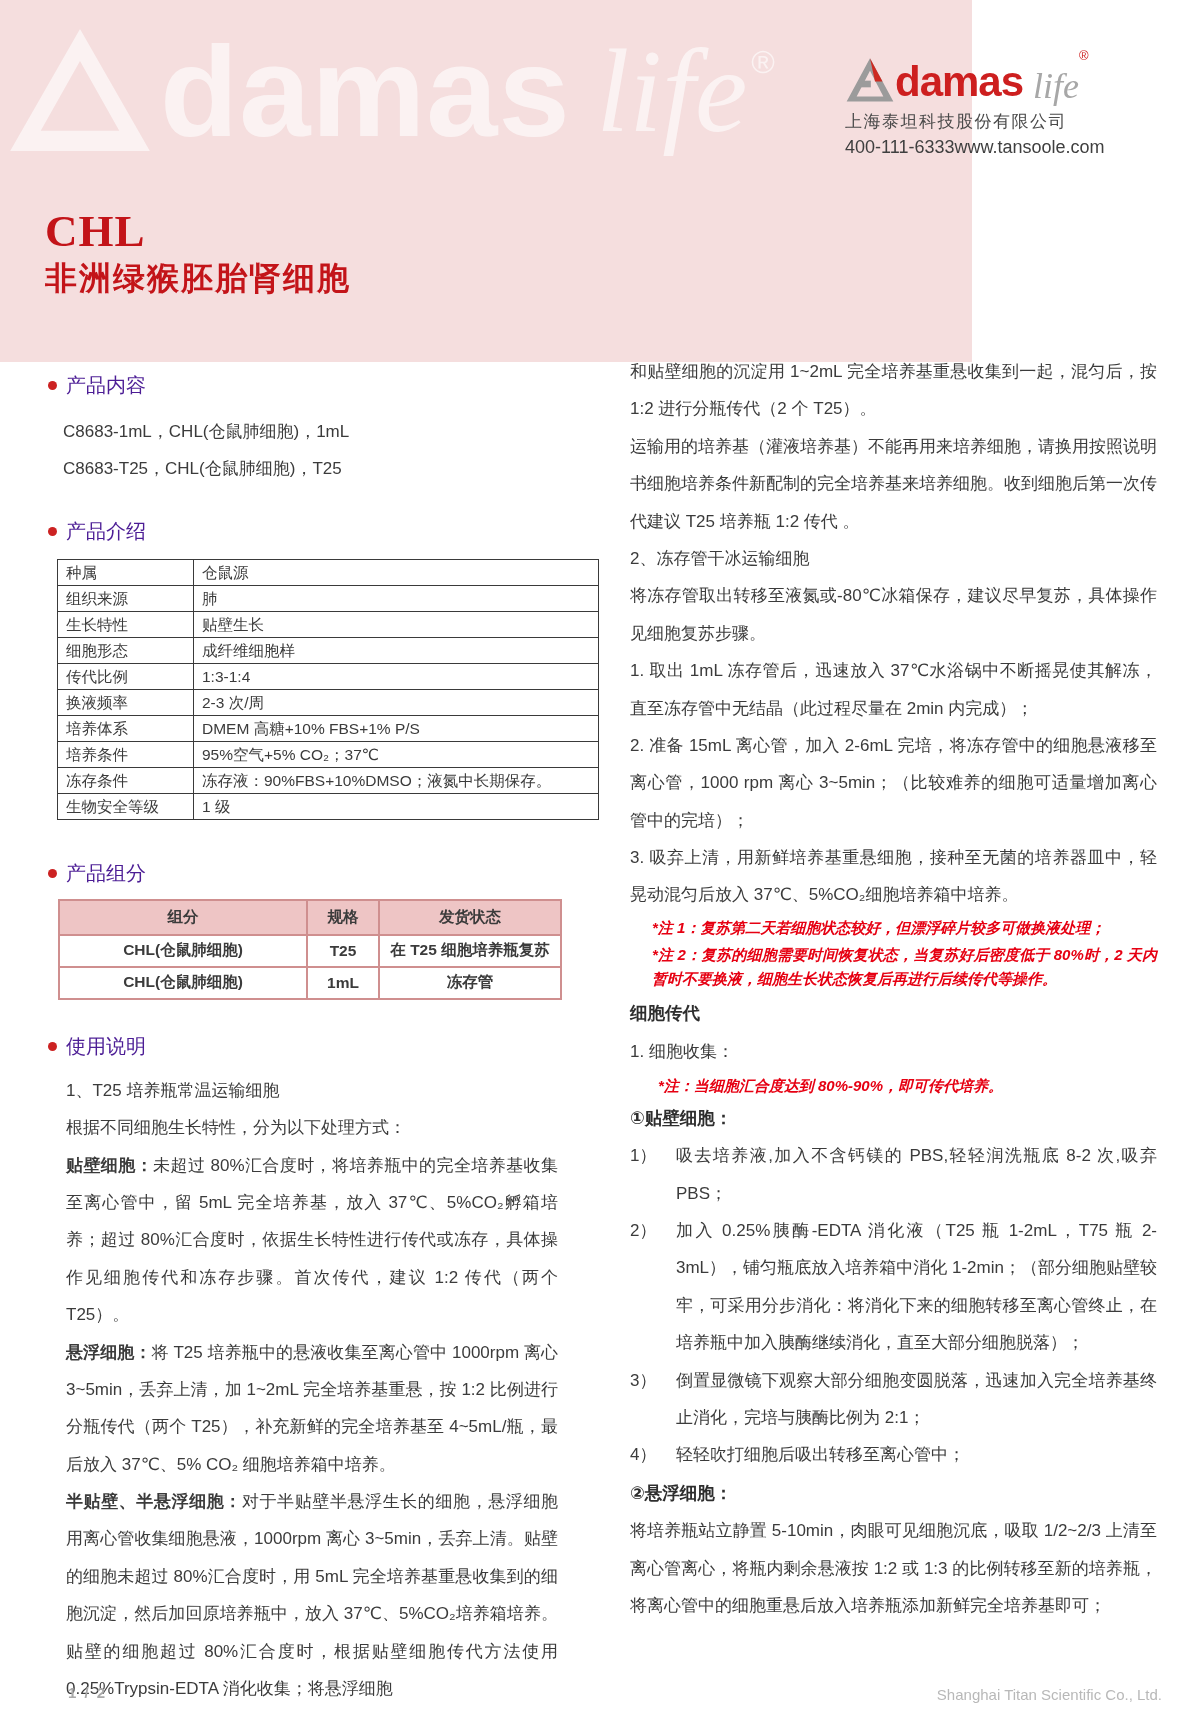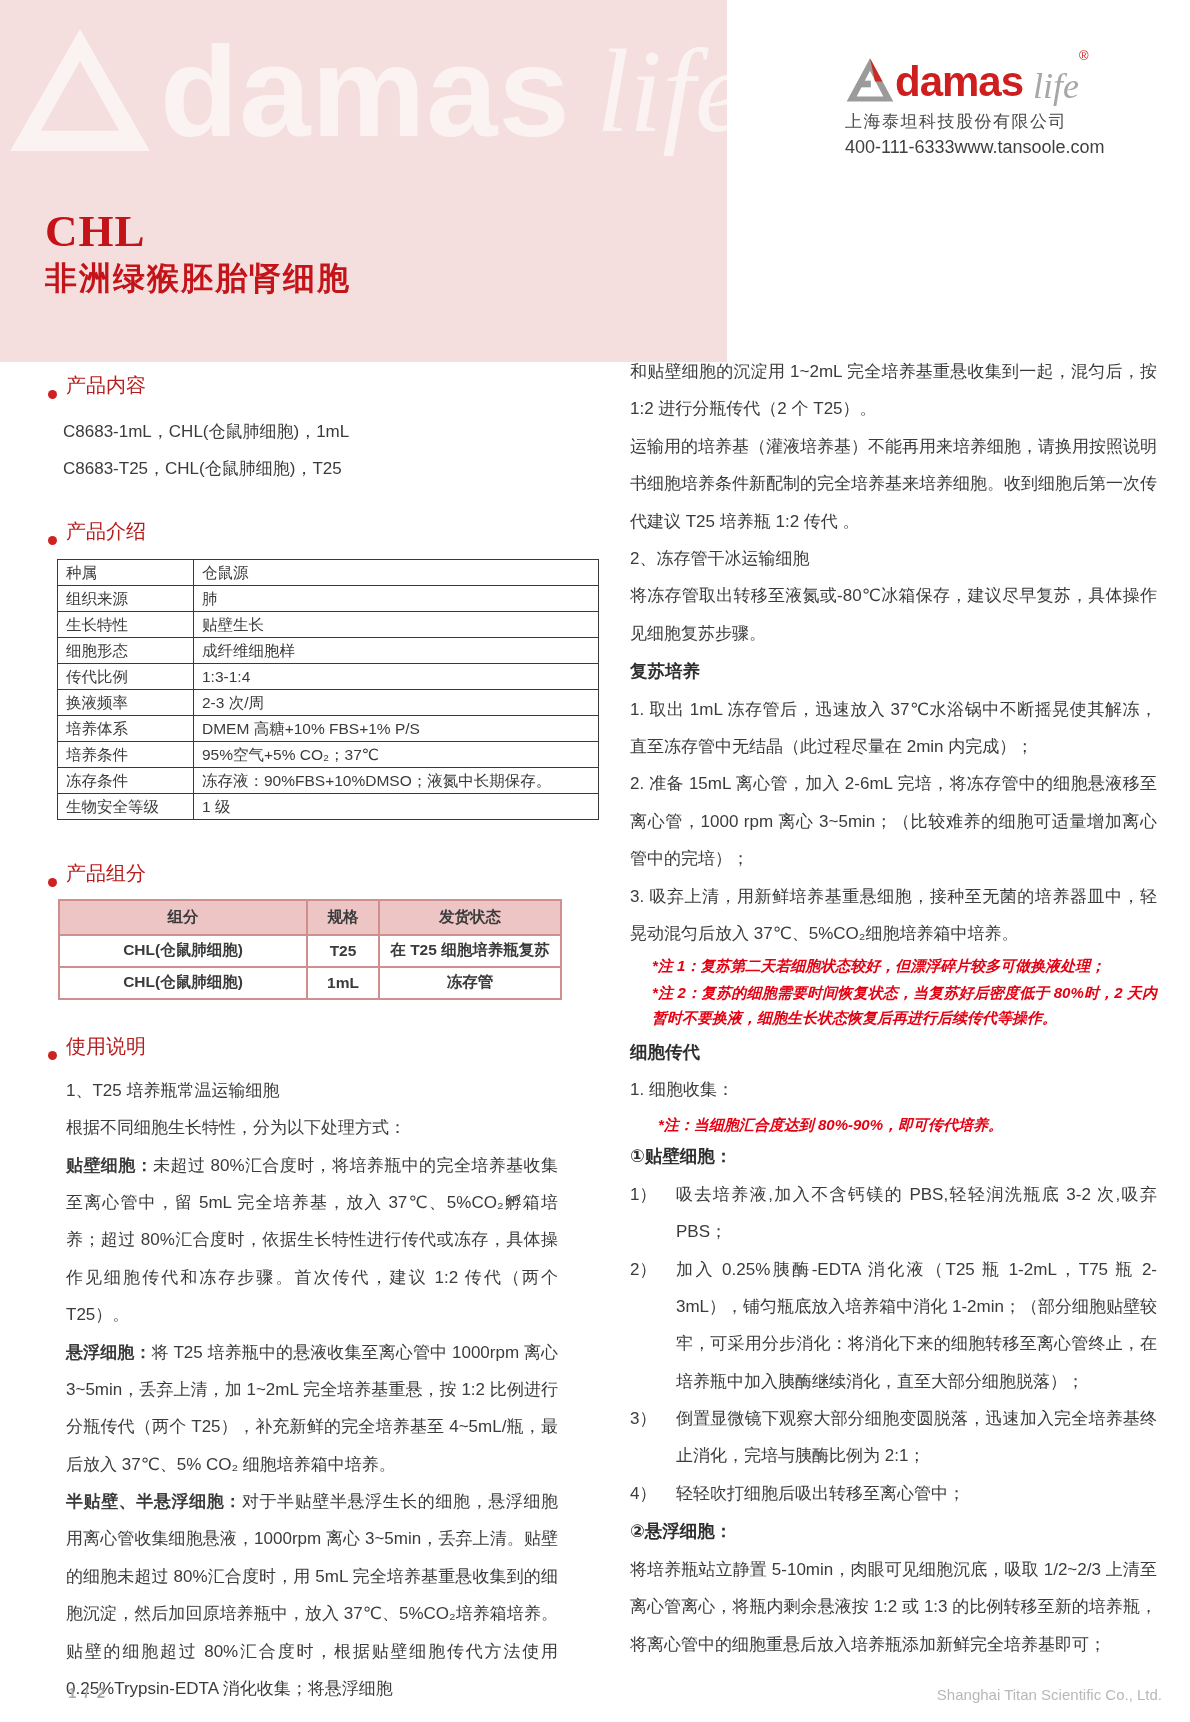--- a/index.html
+++ b/index.html
@@ -4,21 +4,21 @@
 <style>
   html,body{margin:0;padding:0;background:#ffffff;}
   #page{
     position:relative; width:1190px; height:1722px; margin:0 auto;
     background:#ffffff; overflow:hidden;
     font-family:"Liberation Sans","DejaVu Sans",sans-serif;
     color:#3b3b3b;
   }
   
   .pink-banner{
-    position:absolute; left:0; top:0; width:727px; height:362px;
+    position:absolute; left:0; top:0; width:972px; height:362px;
     background:#f5dede; overflow:hidden;
   }
   .watermark{
     position:absolute; left:6px; top:26px; display:flex; align-items:center;
     color:rgba(255,255,255,0.62); white-space:nowrap; pointer-events:none;
   }
   .wm-tri{display:inline-block; margin-right:6px;}
   .wm-damas{font-size:128px; font-weight:bold; letter-spacing:1px; line-height:1;}
   .wm-life{font-family:"Liberation Serif","DejaVu Serif",serif; font-style:italic;
     font-size:118px; line-height:1; margin-left:26px;}
@@ -31,21 +31,21 @@
   .logo-row{display:flex; align-items:flex-end; height:52px;}
   .logo-damas{font-size:42px; font-weight:bold; color:#cd1f1f; letter-spacing:-1px; line-height:0.95;}
   .logo-life{font-family:"Liberation Serif","DejaVu Serif",serif; font-style:italic;
     font-size:36px; color:#a7a7a7; margin-left:10px; line-height:0.9;}
   .logo-reg{font-size:13px; color:#cd1f1f; align-self:flex-start; margin-top:-2px;}
   .logo-company{font-size:17px; color:#4a4a4a; letter-spacing:1.5px; margin-top:8px;}
   .logo-contact{font-size:18px; color:#3f3f3f; margin-top:4px;}
   
   .col-left{position:absolute; left:40px; top:372px; width:518px;}
   .col-right{position:absolute; left:630px; top:353px; width:527px;}
-  .sec-head{display:flex; align-items:flex-end; margin:0 0 0 8px; color:#b91c1c; font-size:20px;}
+  .sec-head{display:flex; align-items:center; margin:0 0 0 8px; color:#4c1d95; font-size:20px;}
   .bullet{width:9px; height:9px; border-radius:50%; background:#cc2222; margin-right:9px; flex:none;}
   .mt1{margin-top:14px;} .mt2{margin-top:30px;} .mt3{margin-top:40px;} .mt4{margin-top:33px;}
   .pc-item{margin-left:23px; font-size:17px; line-height:2.2;}
   
   table{border-collapse:collapse;}
   .intro-table{margin:14px 0 0 17px; width:542px; table-layout:fixed;}
   .intro-table td{border:1.5px solid #3a3a3a; font-size:15.5px; height:23px;
     padding:1px 8px; line-height:1.25; vertical-align:middle;}
   .intro-table td.k{width:119px;}
   
@@ -206,33 +206,32 @@
       <p class="u"><b class="ulead">悬浮细胞：</b><span>将 T25 培养瓶中的悬液收集至离心管中 1000rpm 离心 3~5min，丢弃上清，加 1~2mL 完全培养基重悬，按 1:2 比例进行分瓶传代（两个 T25），补充新鲜的完全培养基至 4~5mL/瓶，最后放入 37℃、5% CO₂ 细胞培养箱中培养。</span></p>
       <p class="u"><b class="ulead">半贴壁、半悬浮细胞：</b><span>对于半贴壁半悬浮生长的细胞，悬浮细胞用离心管收集细胞悬液，1000rpm 离心 3~5min，丢弃上清。贴壁的细胞未超过 80%汇合度时，用 5mL 完全培养基重悬收集到的细胞沉淀，然后加回原培养瓶中，放入 37℃、5%CO₂培养箱培养。贴壁的细胞超过 80%汇合度时，根据贴壁细胞传代方法使用 0.25%Trypsin-EDTA 消化收集；将悬浮细胞</span></p>
     </div>
   </div>
 
   <div class="col-right">
     <p class="rp">和贴壁细胞的沉淀用 1~2mL 完全培养基重悬收集到一起，混匀后，按 1:2 进行分瓶传代（2 个 T25）。</p>
     <p class="rp">运输用的培养基（灌液培养基）不能再用来培养细胞，请换用按照说明书细胞培养条件新配制的完全培养基来培养细胞。收到细胞后第一次传代建议 T25 培养瓶 1:2 传代 。</p>
     <p class="rp">2、冻存管干冰运输细胞</p>
     <p class="rp">将冻存管取出转移至液氮或-80℃冰箱保存，建议尽早复苏，具体操作见细胞复苏步骤。</p>
-    <p class="rsub">复苏培养</p>
     <p class="rp">1. 取出 1mL 冻存管后，迅速放入 37℃水浴锅中不断摇晃使其解冻，直至冻存管中无结晶（此过程尽量在 2min 内完成）；</p>
     <p class="rp">2. 准备 15mL 离心管，加入 2-6mL 完培，将冻存管中的细胞悬液移至离心管，1000 rpm 离心 3~5min；（比较难养的细胞可适量增加离心管中的完培）；</p>
     <p class="rp">3. 吸弃上清，用新鲜培养基重悬细胞，接种至无菌的培养器皿中，轻晃动混匀后放入 37℃、5%CO₂细胞培养箱中培养。</p>
     <p class="rnote">*注 1：复苏第二天若细胞状态较好，但漂浮碎片较多可做换液处理；</p>
     <p class="rnote">*注 2：复苏的细胞需要时间恢复状态，当复苏好后密度低于 80%时，2 天内暂时不要换液，细胞生长状态恢复后再进行后续传代等操作。</p>
     <p class="rsub">细胞传代</p>
     <p class="rp">1. 细胞收集：</p>
     <p class="rnote rnote2">*注：当细胞汇合度达到 80%-90%，即可传代培养。</p>
     <p class="rsub">①贴壁细胞：</p>
     <p class="rlist">
         <span class="lnum">1）</span>
-        <span class="ltxt">吸去培养液,加入不含钙镁的 PBS,轻轻润洗瓶底 3-2 次,吸弃 PBS；</span>
+        <span class="ltxt">吸去培养液,加入不含钙镁的 PBS,轻轻润洗瓶底 8-2 次,吸弃 PBS；</span>
       </p>
     <p class="rlist">
         <span class="lnum">2）</span>
         <span class="ltxt">加入 0.25%胰酶-EDTA 消化液（T25 瓶 1-2mL，T75 瓶 2-3mL），铺匀瓶底放入培养箱中消化 1-2min；（部分细胞贴壁较牢，可采用分步消化：将消化下来的细胞转移至离心管终止，在培养瓶中加入胰酶继续消化，直至大部分细胞脱落）；</span>
       </p>
     <p class="rlist">
         <span class="lnum">3）</span>
         <span class="ltxt">倒置显微镜下观察大部分细胞变圆脱落，迅速加入完全培养基终止消化，完培与胰酶比例为 2:1；</span>
       </p>
     <p class="rlist">

